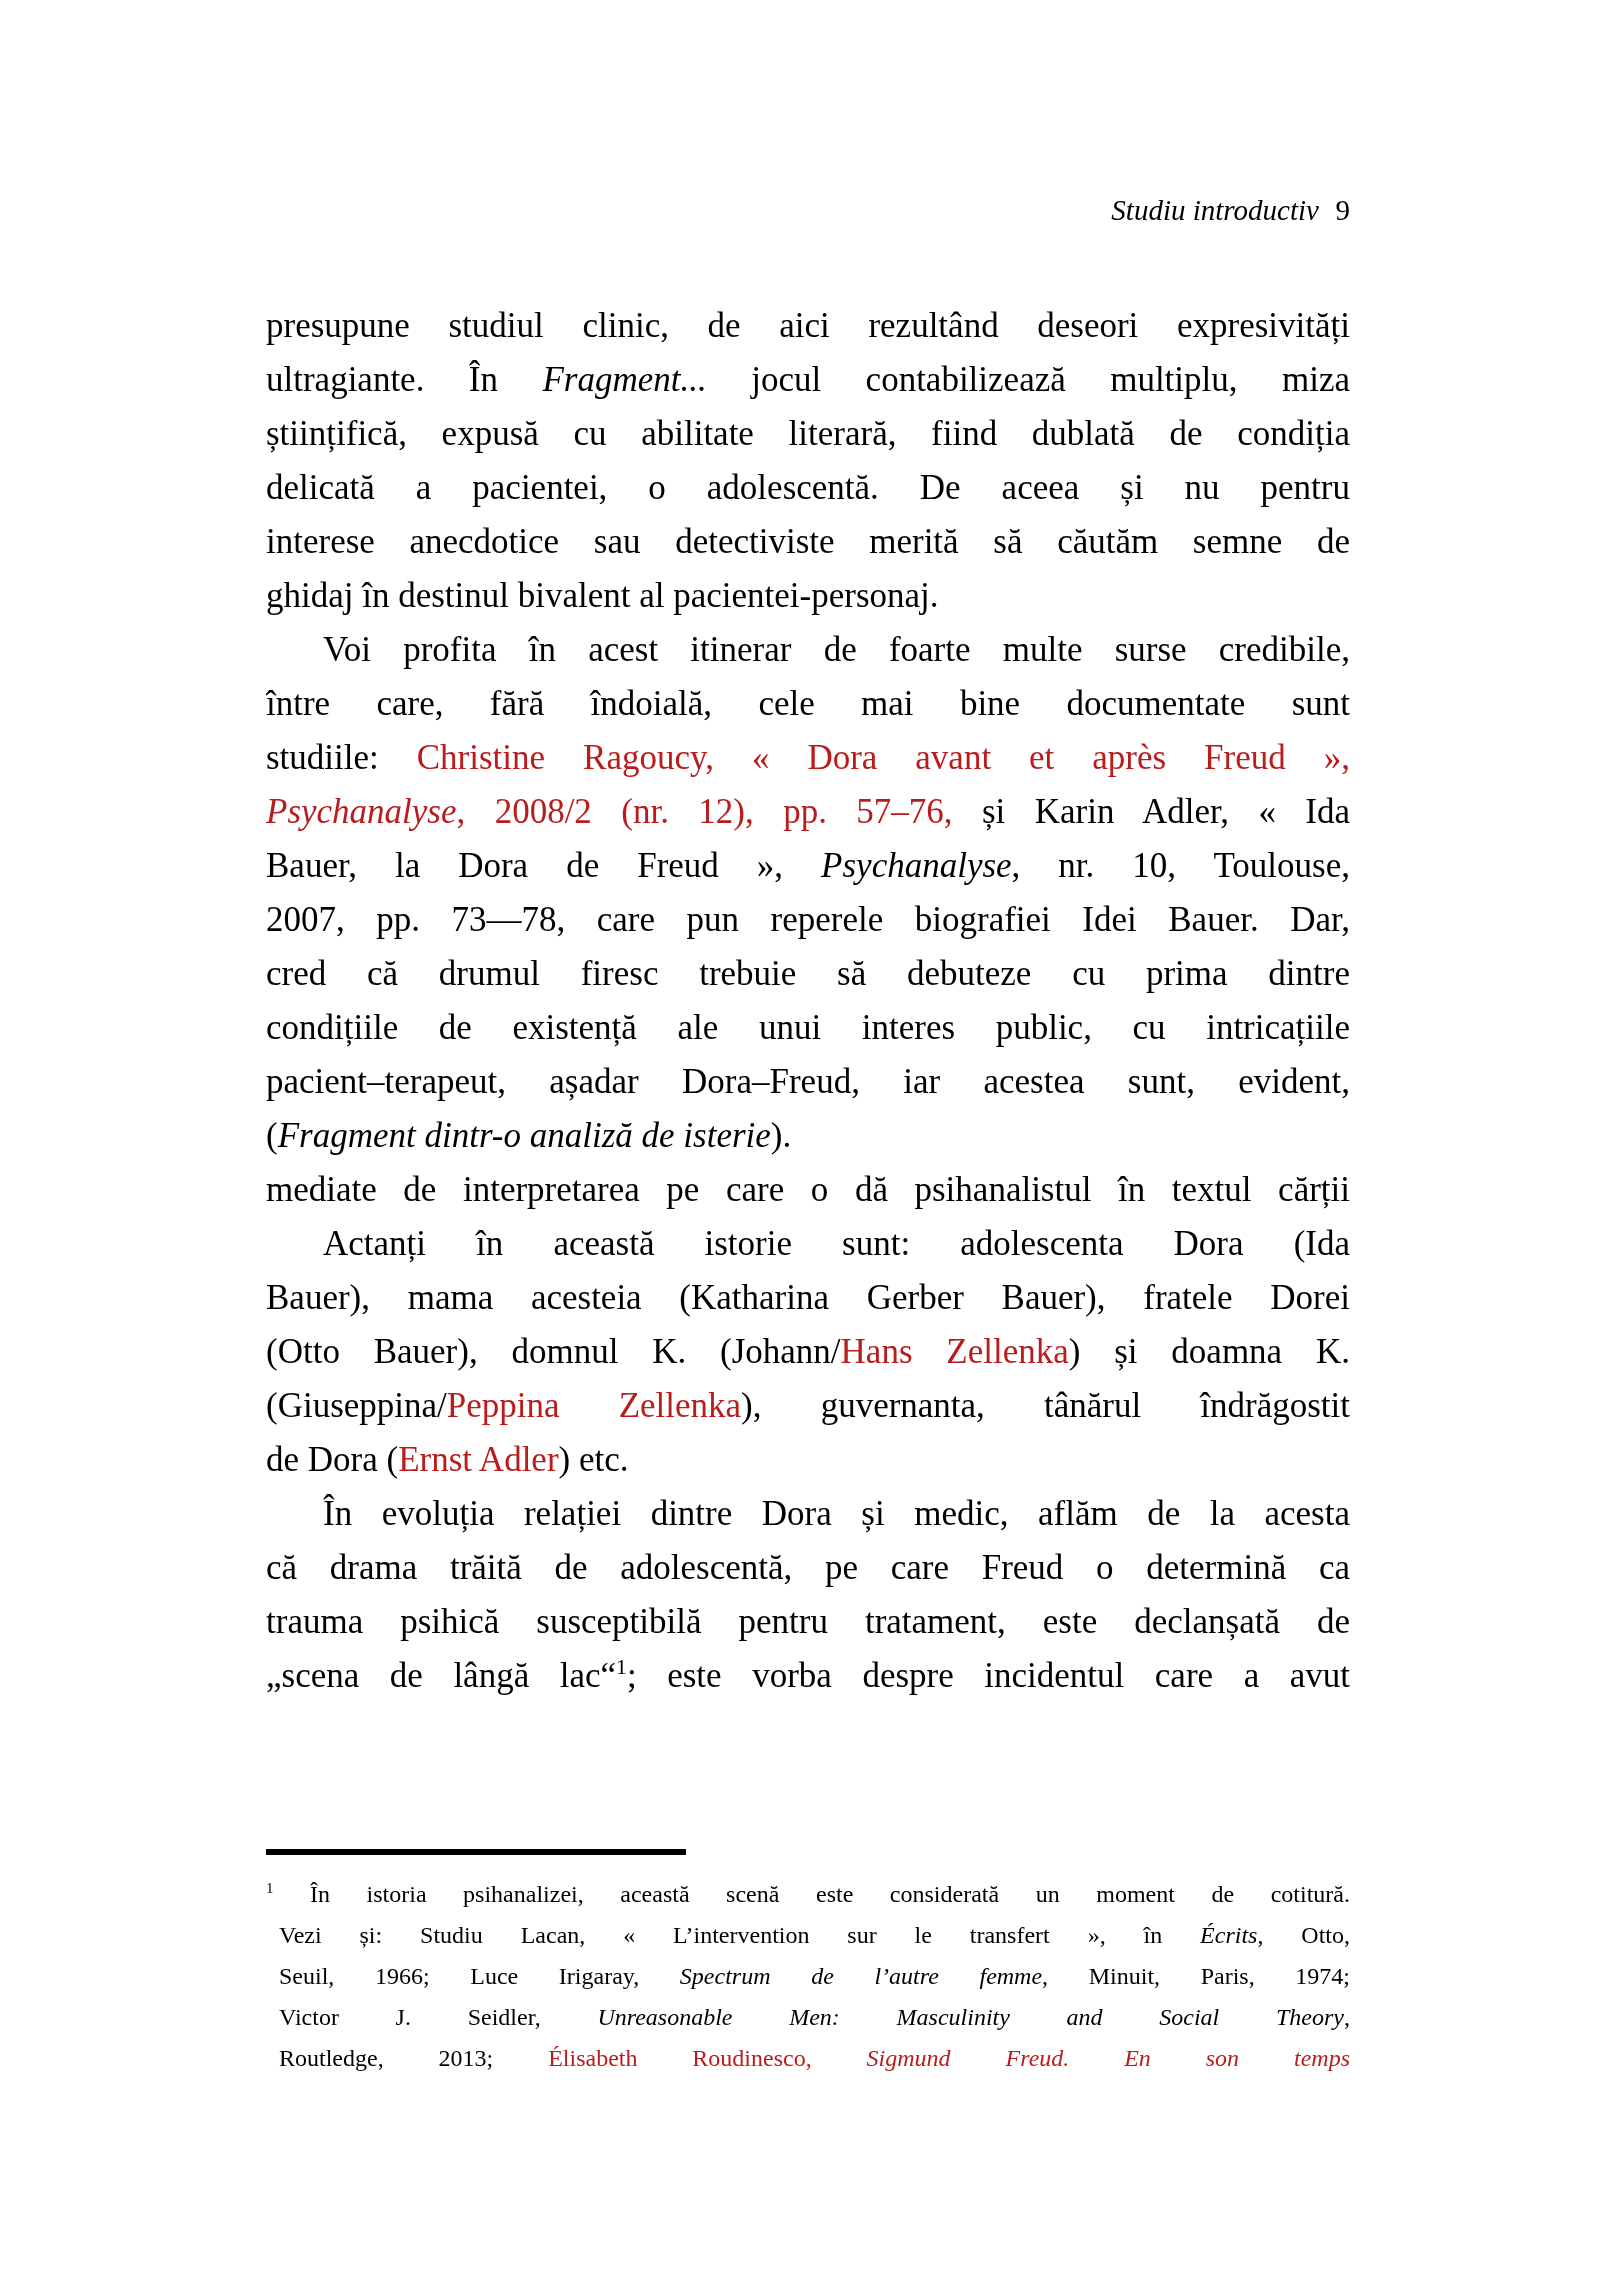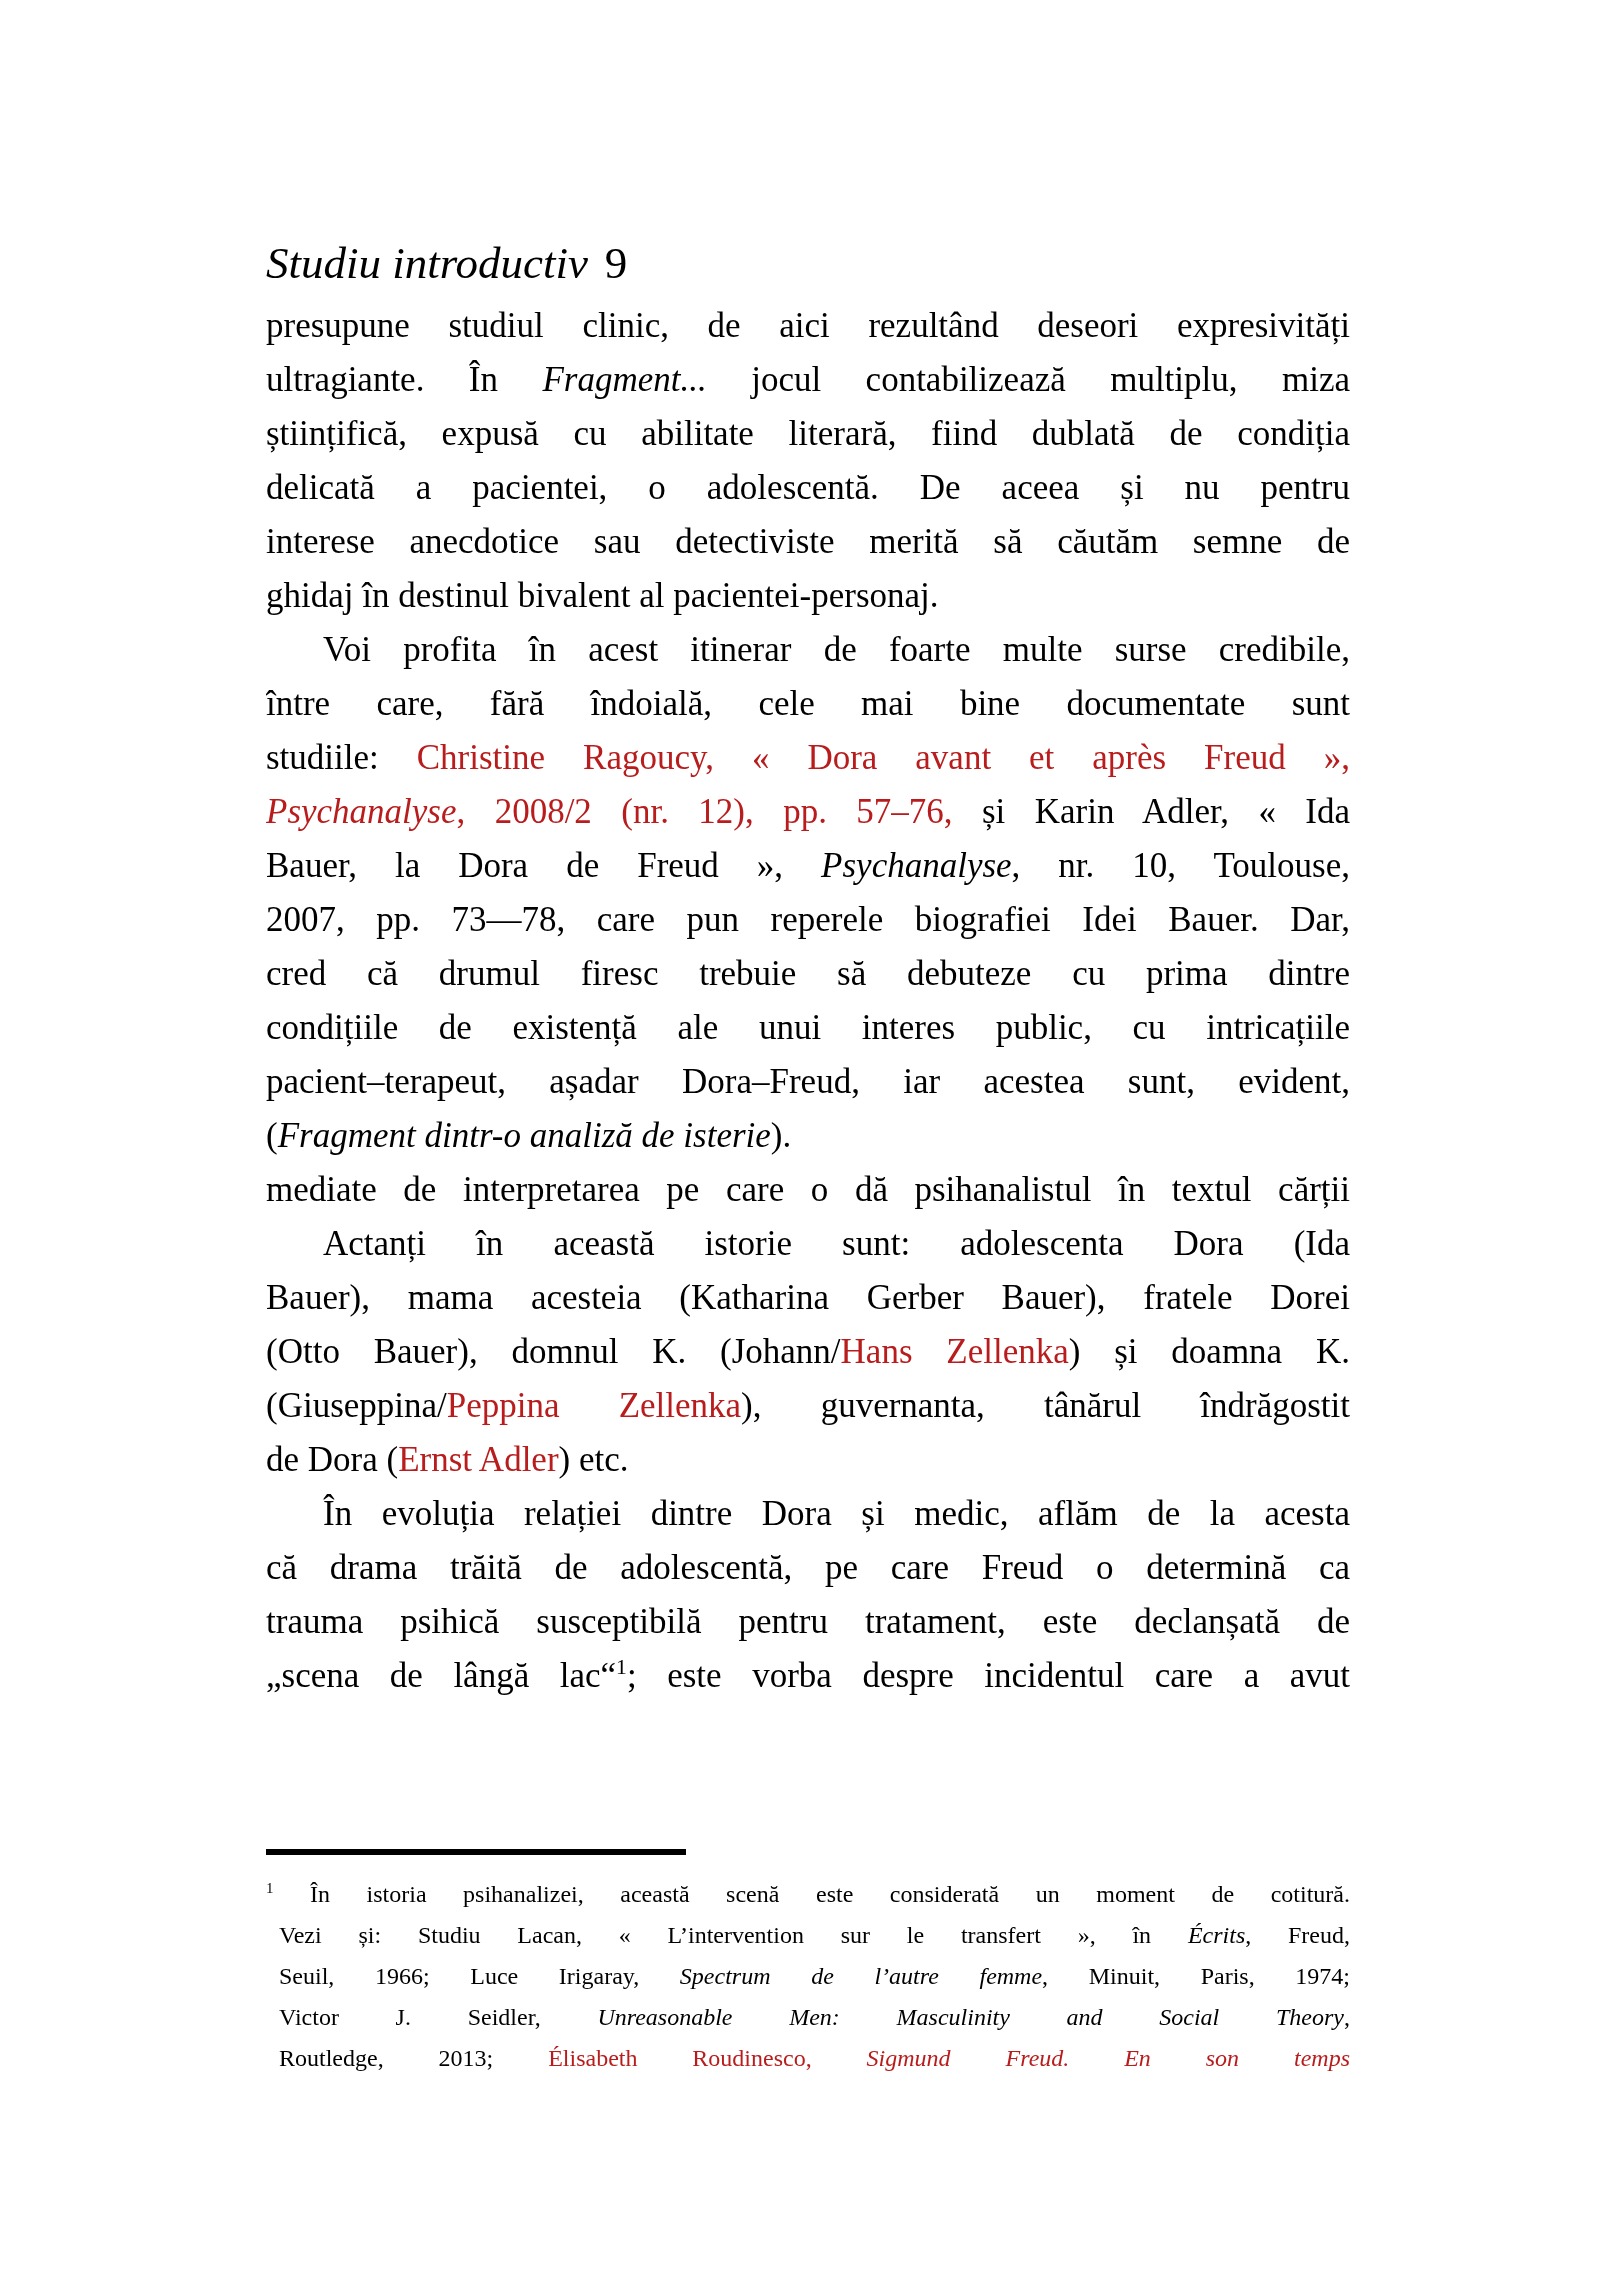--- a/index.html
+++ b/index.html
@@ -6,23 +6,22 @@
   body {
     width:1613px; height:2290px;
     background:#ffffff;
     position:relative;
     font-family:"Liberation Serif", "DejaVu Serif", serif;
     color:#000000;
   }
   .page { position:absolute; inset:0; background:#ffffff; }
   .running-header {
     position:absolute; left:266px; top:194px; width:1084px;
-    text-align:left; font-size:45px; font-style:italic;
+    text-align:right; font-size:29px; font-style:italic;
     white-space:nowrap;
-    margin-top:43px;
   }
   .running-header .page-num { font-style:normal; margin-left:16.6px; }
   .body-text {
     position:absolute; left:266px; top:299px; width:1084px;
     font-size:35px;
   }
   .line {
     height:54px; line-height:54px;
     text-align:justify; text-align-last:justify;
     overflow:hidden; white-space:nowrap;
@@ -91,20 +90,20 @@
         <div class="line"><span>că drama trăită de adolescentă, pe care Freud o determină ca</span></div>
         <div class="line"><span>trauma psihică susceptibilă pentru tratament, este declanșată de</span></div>
         <div class="line"><span>„scena de lângă lac“</span><span class="sup">1</span><span>; este vorba despre incidentul care a avut</span></div>
       </div>
     </div>
 
   <div class="footnote-rule"></div>
 
   <div class="footnote">
       <div class="fline"><span class="sup">1</span><span> În istoria psihanalizei, această scenă este considerată un moment de cotitură.</span></div>
-      <div class="fline hang"><span>Vezi și: Studiu Lacan, « L’intervention sur le transfert », în </span><span class="it">Écrits</span><span>, Freud,</span></div>
+      <div class="fline hang"><span>Vezi și: Studiu Lacan, « L’intervention sur le transfert », în </span><span class="it">Écrits</span><span>, Otto,</span></div>
       <div class="fline hang"><span>Seuil, 1966; Luce Irigaray, </span><span class="it">Spectrum de l’autre femme</span><span>, Minuit, Paris, 1974;</span></div>
       <div class="fline hang"><span>Victor J. Seidler, </span><span class="it">Unreasonable Men: Masculinity and Social Theory</span><span>,</span></div>
       <div class="fline hang"><span>Routledge, 2013; </span><span class="link">Élisabeth Roudinesco,</span><span> </span><span class="it link">Sigmund Freud. En son temps</span></div>
     </div>
 
 </div>
 
 
 </body></html>

